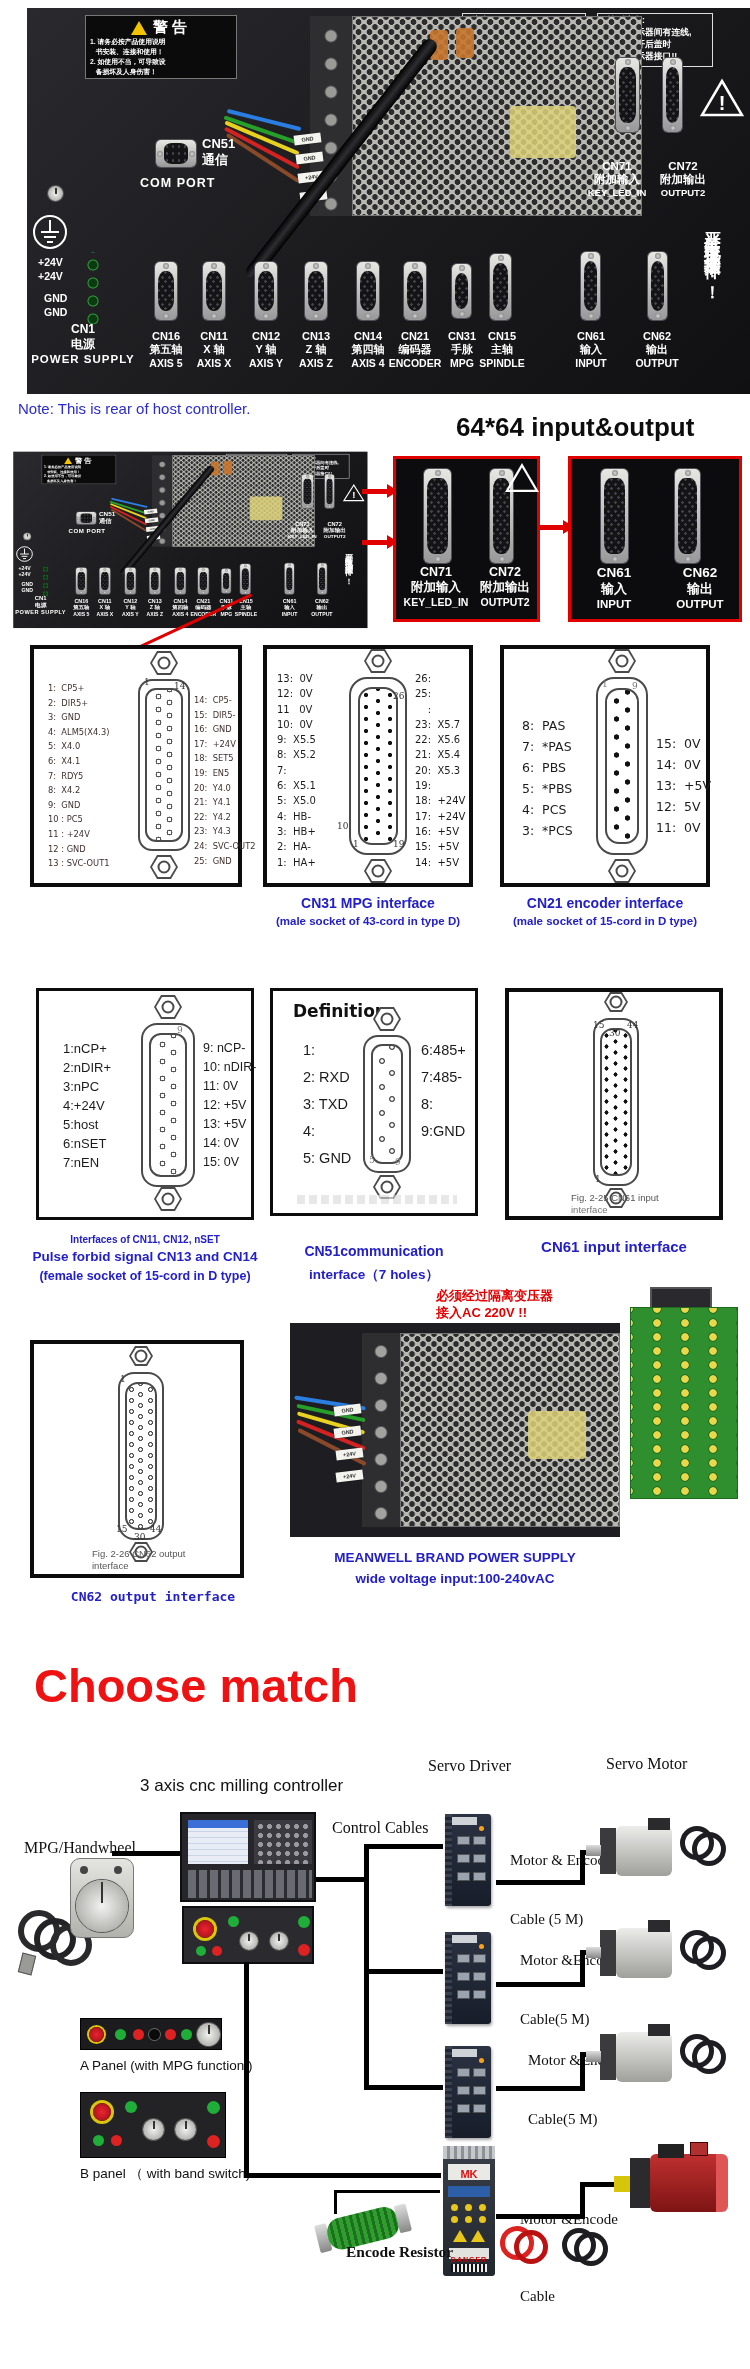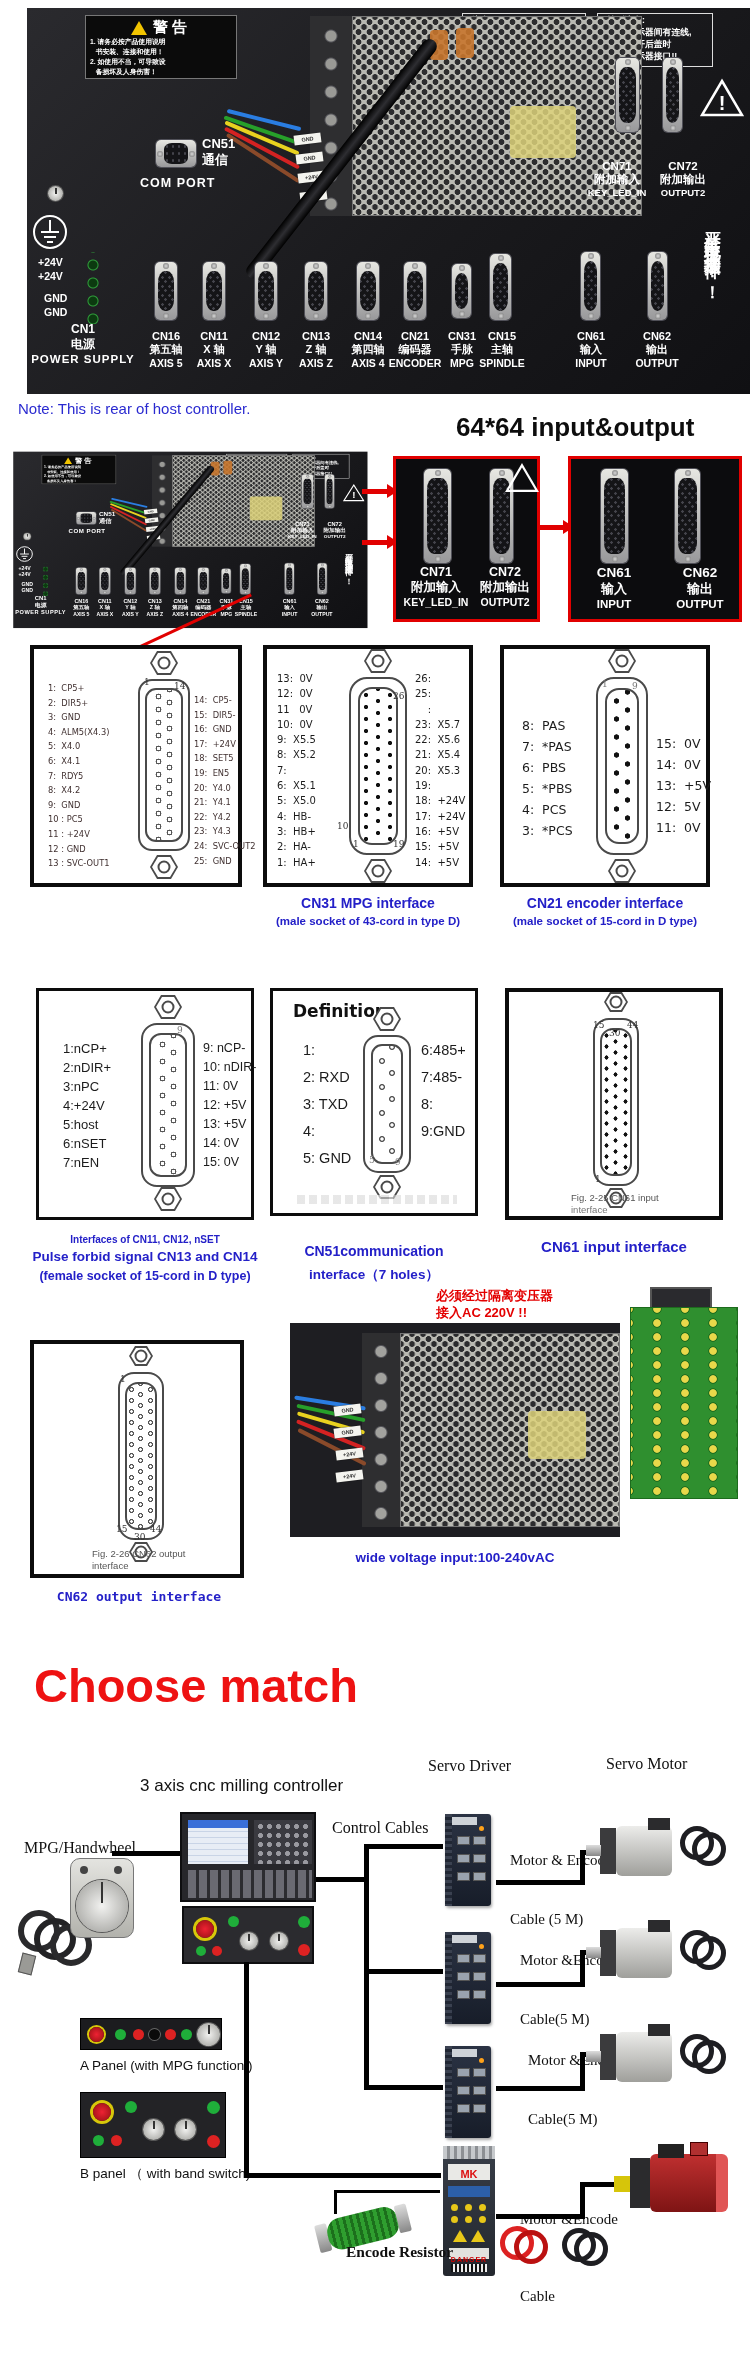--- a/index.html
+++ b/index.html
@@ -582,21 +582,21 @@
     </div>
     <div class="nut" style="top:2px;left:107px;width:24px;height:20px"></div>
     <div class="nut" style="top:198px;left:107px;width:24px;height:20px"></div>
     <span class="pm" style="left:86px;top:30px">1</span>
     <span class="pm" style="left:82px;top:180px">15</span>
     <span class="pm" style="left:100px;top:188px">30</span>
     <span class="pm" style="left:116px;top:180px">44</span>
     <div class="t" style="left:58px;top:204px;font-size:9.5px;color:#555">Fig. 2-26 CN62 output</div>
     <div class="t" style="left:58px;top:216px;font-size:9.5px;color:#555">interface</div>
   </div>
-  <div class="cap capm" style="left:32px;top:1588px;width:214px">
+  <div class="cap capm" style="left:46px;top:1588px;width:214px">
     <div style="font-size:13px">CN62 output interface</div>
   </div>
 
   <div class="abs" style="left:436px;top:1288px;color:#e30000;font-weight:bold;font-size:13px;line-height:1.3">
     <div>必须经过隔离变压器</div>
     <div>接入AC 220V !!</div>
   </div>
 
   <div class="abs" style="left:290px;top:1323px;width:330px;height:214px;background:#1e1e22">
     <div class="abs" style="left:72px;top:10px;width:38px;height:194px;background:#2e2e30;background-image:radial-gradient(circle,#a2a29e 5px,#55555a 6px,transparent 7px);background-size:38px 27px;background-position:center 5px"></div>
@@ -613,20 +613,21 @@
     <div class="tagw" style="left:46px;top:126px">+24V</div>
     <div class="tagw" style="left:46px;top:148px">+24V</div>
   </div>
 
   <div class="abs" style="left:622px;top:1287px;width:126px;height:218px;background:#fff">
     <div class="abs" style="left:28px;top:0;width:62px;height:24px;background:#2a2a2e;border:2px solid #555"></div>
     <div class="abs" style="left:8px;top:20px;width:108px;height:192px;background:#2f8f2f;border:1px solid #1d6b1d;background-image:radial-gradient(circle,#e8d84a 3.4px,#1d6b1d 4.2px,transparent 5px),radial-gradient(circle,#e8d84a 3.4px,#1d6b1d 4.2px,transparent 5px);background-size:28px 14px,28px 14px;background-position:12px 8px,68px 8px"></div>
   </div>
 
   <div class="cap" style="left:275px;top:1548px;width:360px;line-height:1.55">
+    <div style="font-size:13.5px">MEANWELL BRAND POWER SUPPLY</div>
     <div style="font-size:13.5px">wide voltage input:100-240vAC</div>
   </div>
 
   <div class="t" style="left:34px;top:1658px;font-size:47px;font-weight:bold;color:#ee1212">Choose match</div>
 
   <div class="serifl" style="left:428px;top:1756px;font-size:16px">Servo Driver</div>
   <div class="serifl" style="left:606px;top:1754px;font-size:16px">Servo Motor</div>
   <div class="t" style="left:140px;top:1776px;font-size:17px;color:#111">3 axis cnc milling controller</div>
   <div class="serifl" style="left:332px;top:1818px;font-size:16px">Control Cables</div>
   <div class="serifl" style="left:24px;top:1838px;font-size:16px">MPG/Handwheel</div>

